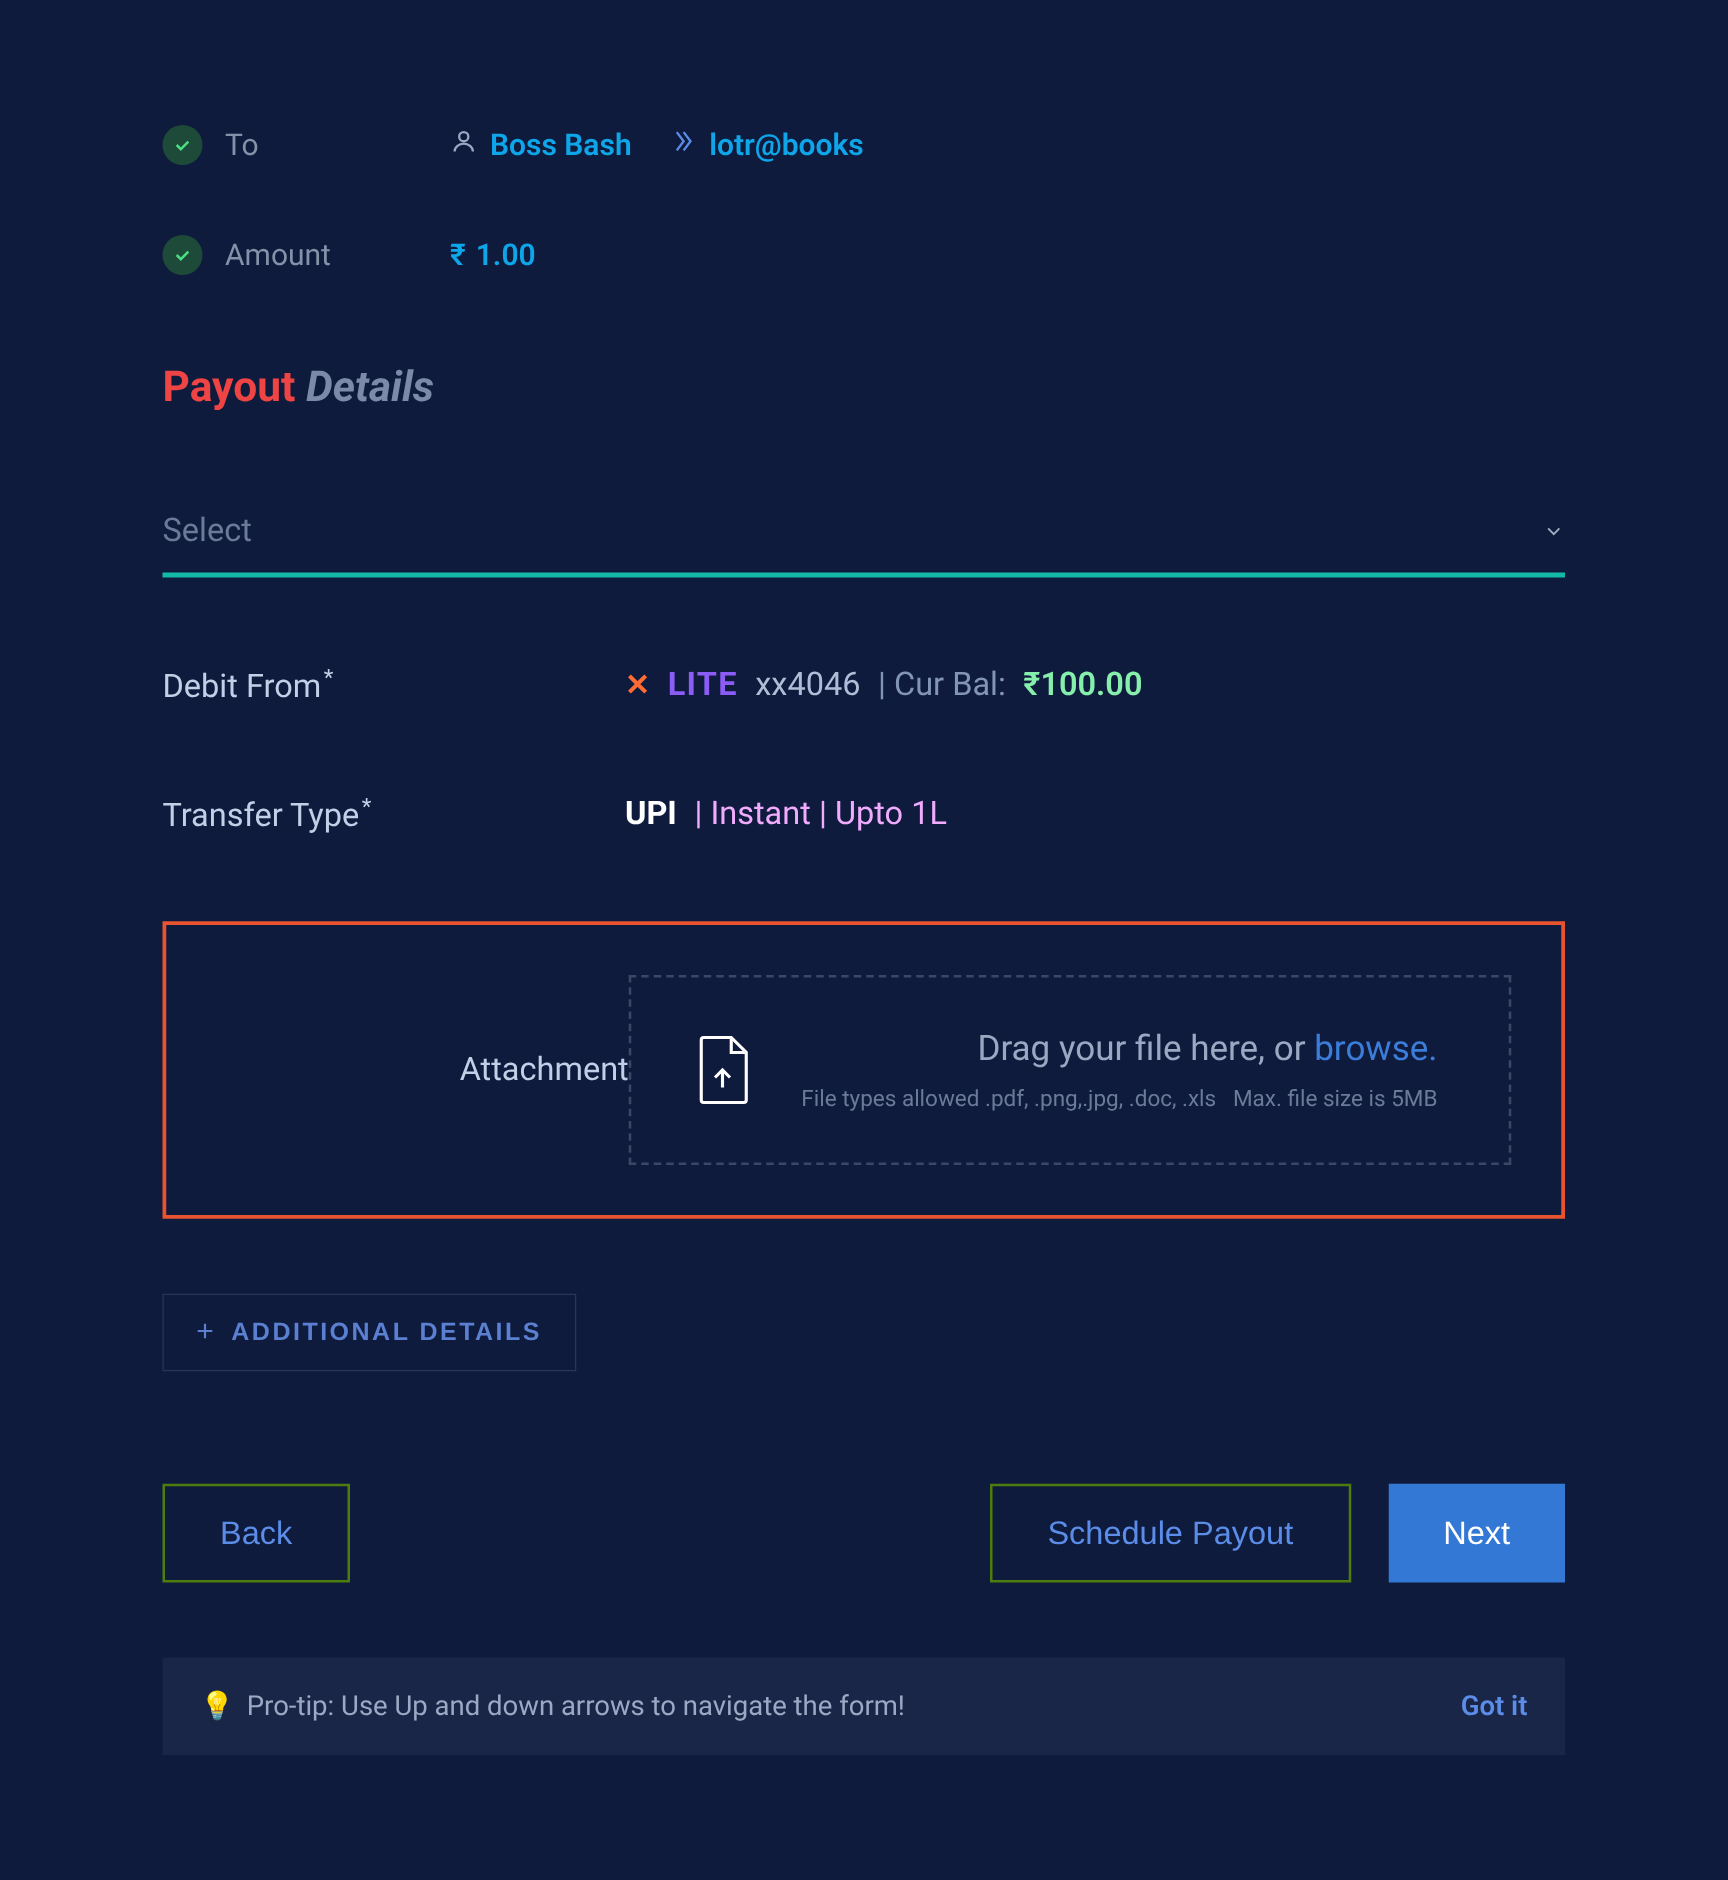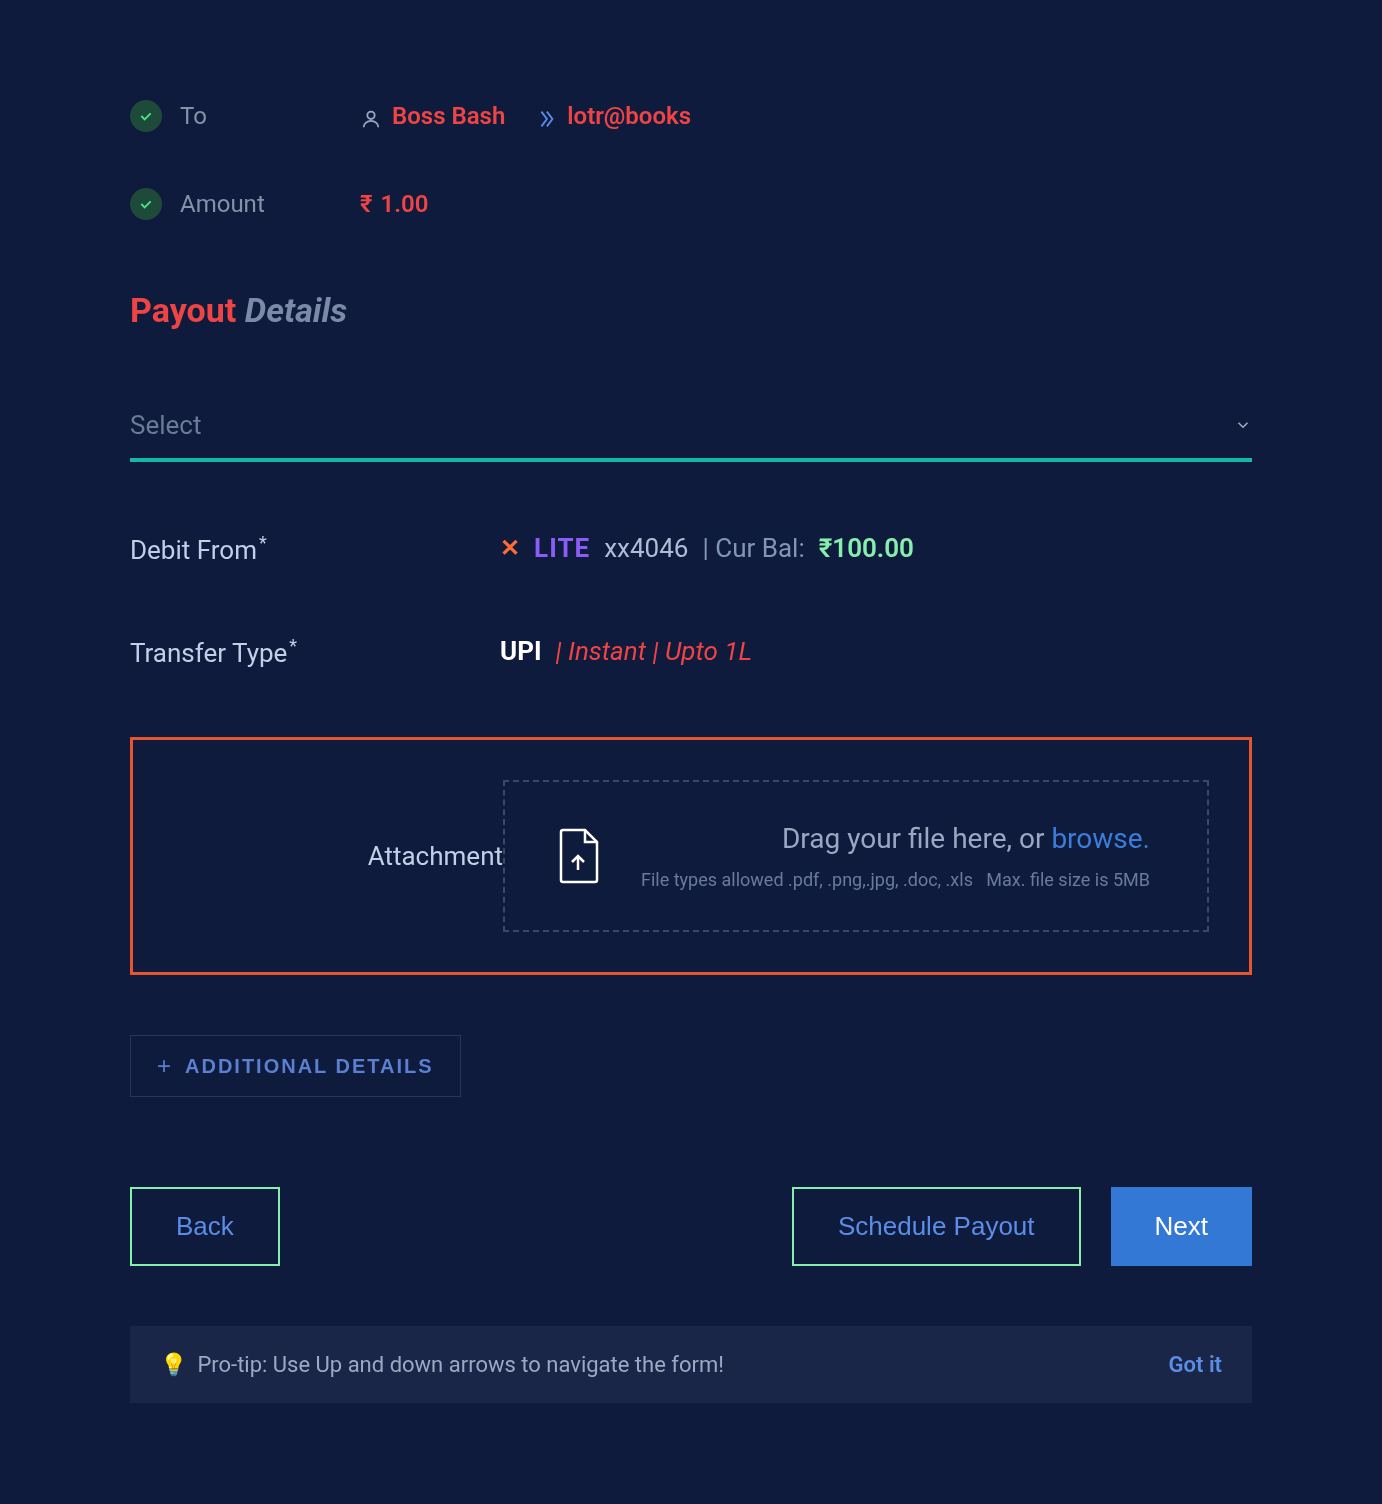--- a/index.html
+++ b/index.html
@@ -46,25 +46,25 @@
       display: flex;
       align-items: center;
       gap: 30px;
     }
     .person-icon {
       width: 22px;
       height: 22px;
       margin-right: 10px;
     }
     .value-text {
-      color: #ef4444;
+      color: #0ea5e9;
       font-size: 24px;
       font-weight: 600;
       display: flex;
-      align-items: flex-end;
+      align-items: flex-start;
     }
     .upi-icon {
       width: 22px;
       height: 22px;
       margin-right: 10px;
     }
     .rupee-icon {
       font-weight: 600;
       margin-right: 8px;
     }
@@ -147,22 +147,21 @@
       display: flex;
       align-items: center;
       font-size: 26px;
       gap: 14px;
     }
     .upi-text {
       color: #ffffff;
       font-weight: 700;
     }
     .transfer-details {
-      color: #ef4444;
-      font-style: italic;
+      color: #f0abfc;
     }
     .attachment-section {
       border: 3px solid #e85430;
       padding: 40px 40px;
       margin-bottom: 60px;
       display: flex;
       align-items: center;
       text-align: right;
     }
     .attachment-label {
@@ -229,21 +228,21 @@
     }
     .btn {
       font-size: 26px;
       font-weight: 500;
       padding: 22px 44px;
       cursor: pointer;
       border: none;
     }
     .btn-outline {
       background: transparent;
-      border: 2px solid #86efac;
+      border: 2px solid #4d7c0f;
       color: #5b8de8;
     }
     .btn-primary {
       background: #3478d6;
       color: #ffffff;
     }
     .protip {
       background: #1a2647;
       padding: 26px 30px;
       display: flex;

